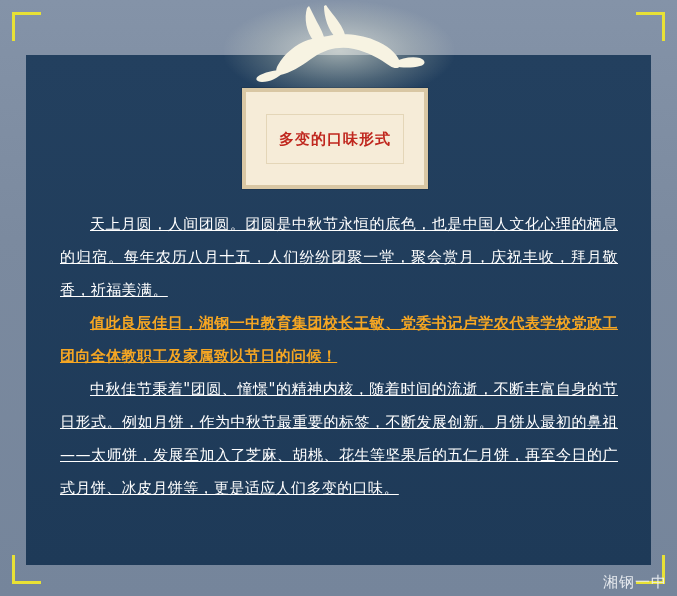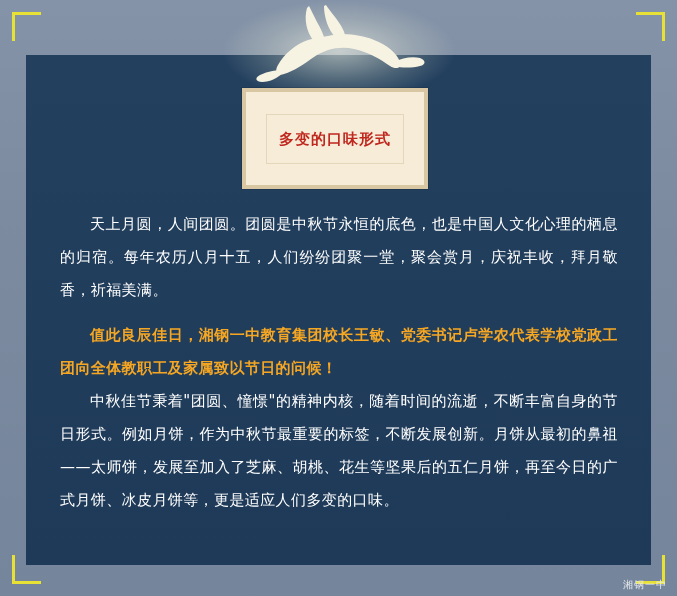--- a/index.html
+++ b/index.html
@@ -108,32 +108,32 @@
     width: 558px;
     color: #ffffff;
     font-size: 15px;
     line-height: 33px;
     text-align: justify;
   }
   .para {
     margin: 0;
     text-indent: 2em;
     letter-spacing: 0.4px;
+    text-decoration: underline;
   }
   .para.highlight {
     color: #f5a623;
     font-weight: bold;
-    margin-top: 12px;
   }
   .watermark {
     position: absolute;
     right: 10px;
     bottom: 4px;
     color: #eceff3;
-    font-size: 10px;
+    font-size: 15px;
     letter-spacing: 1px;
     opacity: 0.95;
   }
 </style>
 </head>
 <body>
 
 <div class="page">
 
   <div class="panel"></div>

